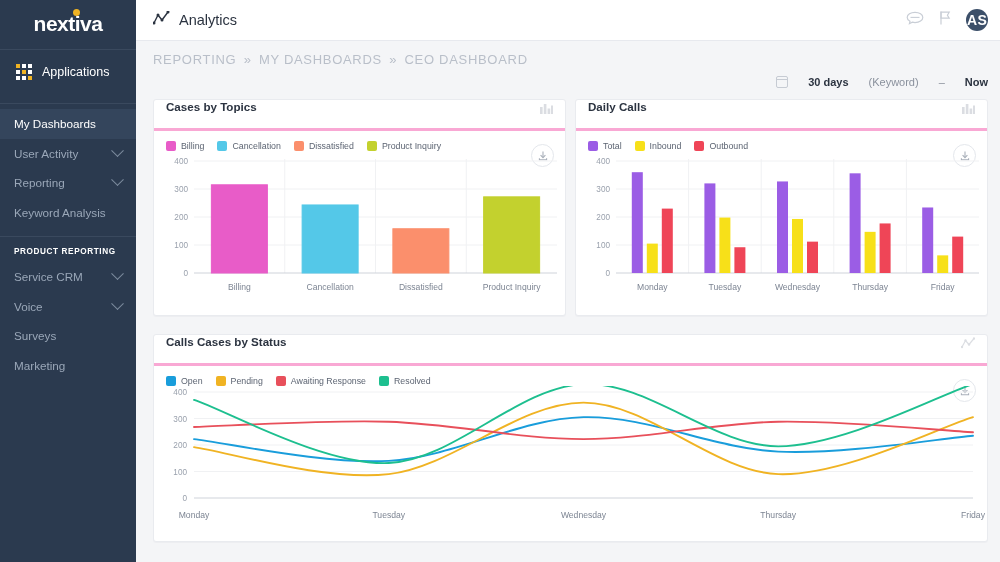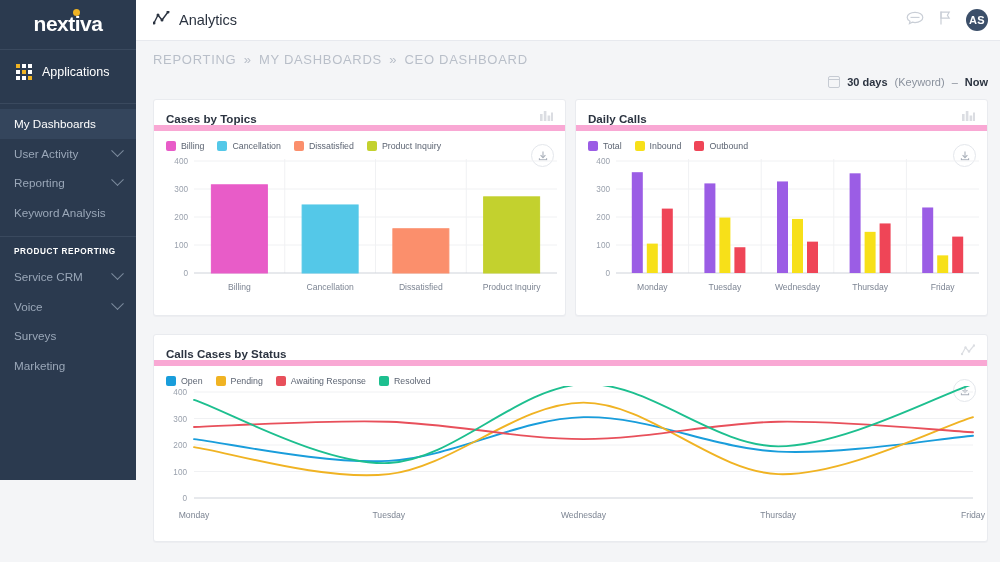--- a/index.html
+++ b/index.html
@@ -6,21 +6,21 @@
   html, body {
     width: 1000px; height: 562px;
     font-family: "Liberation Sans", sans-serif;
     background: #f4f5f7;
     overflow: hidden;
   }
   .app { display: flex; width: 1000px; height: 562px; }
 
   
   .sidebar {
-    width: 136px; height: 480px;
+    width: 136px; height: 562px;
     background: #2b3a4f;
     flex: 0 0 136px;
     position: relative;
     display: flex; flex-direction: column;
   }
   .logo-wrap {
     height: 40px; display: flex; align-items: center; justify-content: center;
     padding-top: 6px;
   }
   .logo {
@@ -73,21 +73,21 @@
     display: flex; align-items: center; padding: 0 16px 0 17px;
     flex: 0 0 41px;
   }
   .topbar .title {
     font-size: 14.5px; color: #2b3340; margin-left: 9px; font-weight: normal;
   }
   .spacer { flex: 1; }
   .top-icons { display: flex; align-items: center; gap: 14px; }
   .avatar {
     width: 22px; height: 22px; border-radius: 50%; background: #3c4f69;
-    color: #fff; font-size: 11px; font-weight: bold;
+    color: #fff; font-size: 14px; font-weight: bold;
     display: flex; align-items: center; justify-content: center; letter-spacing: .3px;
   }
 
   .crumbbar { padding: 11px 16px 0 17px; }
   .breadcrumb {
     font-size: 13px; color: #b9bfc9; letter-spacing: 0.7px; text-transform: uppercase;
   }
   .breadcrumb span.sep { margin: 0 3px; }
 
   .controls {
@@ -98,21 +98,21 @@
     border: 1px solid #d9dde3; border-radius: 3px;
     display: flex; align-items: center; padding: 0 9px;
     font-size: 11.5px; color: #3a4454; cursor: pointer;
   }
   .select .caret {
     margin-left: auto; width: 0; height: 0;
     border-left: 3.5px solid transparent; border-right: 3.5px solid transparent;
     border-top: 4.5px solid #8b93a1;
   }
   .daterange {
-    margin-left: auto; display: flex; align-items: flex-start; gap: 7px;
+    margin-left: auto; display: flex; align-items: flex-start; gap: 20px;
     font-size: 11px; color: #8a919d; cursor: pointer;
   }
   .daterange b { color: #2b3340; font-weight: bold; }
   .cal-icon {
     width: 12px; height: 12px; border: 1.4px solid #c6cbd3; border-radius: 2px;
     position: relative;
   }
   .cal-icon:before {
     content:""; position:absolute; left:0; right:0; top:2px; height:1.4px; background:#c6cbd3;
   }
@@ -120,22 +120,22 @@
   
   .cards { padding: 11px 16px 0 17px; display: flex; gap: 9px; flex-wrap: wrap; }
   .card {
     background: #ffffff; border: 1px solid #e9ebef; border-radius: 3px;
     box-shadow: 0 1px 1px rgba(20,30,50,0.03);
     position: relative;
   }
   .card.half { width: 413px; height: 217px; }
   .card.full { width: 835px; height: 208px; margin-top: 9px; }
   .card-head {
-    height: 31px; display: flex; align-items: flex-end;
-    padding: 0 12px; border-bottom: 6px solid #f9a8d4;
+    height: 31px; display: flex; align-items: flex-start;
+    padding: 0 12px; border-bottom: 3px solid #f9a8d4;
   }
   .card-title { font-size: 11.6px; color: #2b3340; font-weight: bold; }
   .head-icon { margin-left: auto; opacity: .35; }
   .legend {
     display: flex; align-items: center; gap: 13px;
     padding: 10px 12px 0 12px;
   }
   .legend .li { display: flex; align-items: center; gap: 5px; }
   .swatch { width: 10px; height: 10px; border-radius: 2px; }
   .legend .lbl { font-size: 8.8px; color: #5c6472; }

